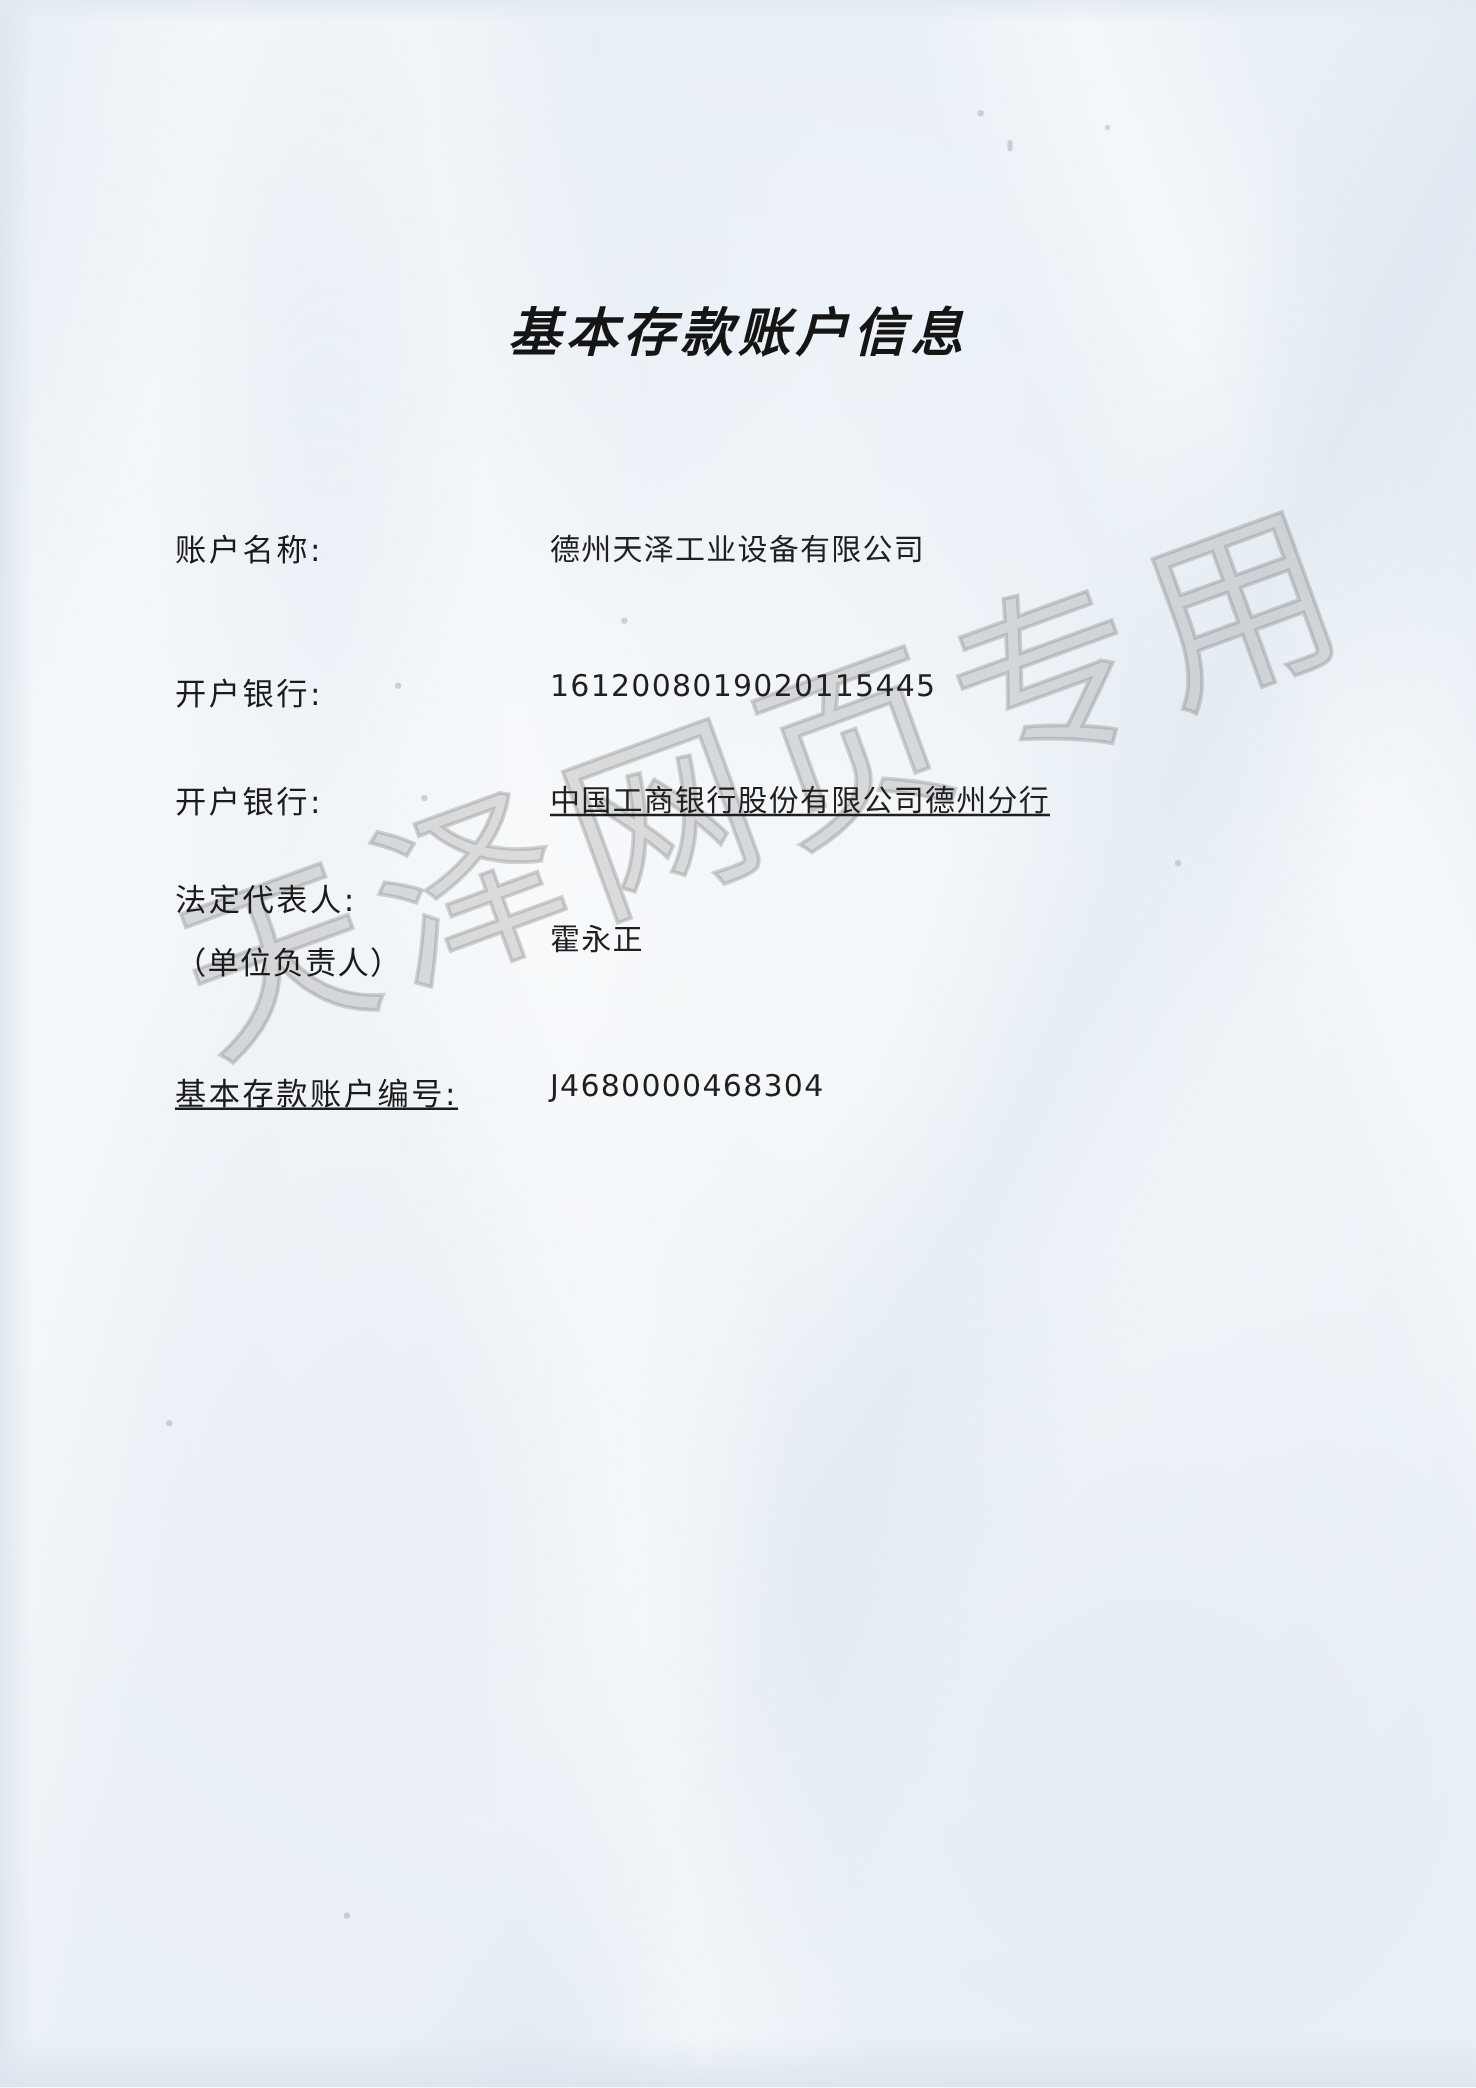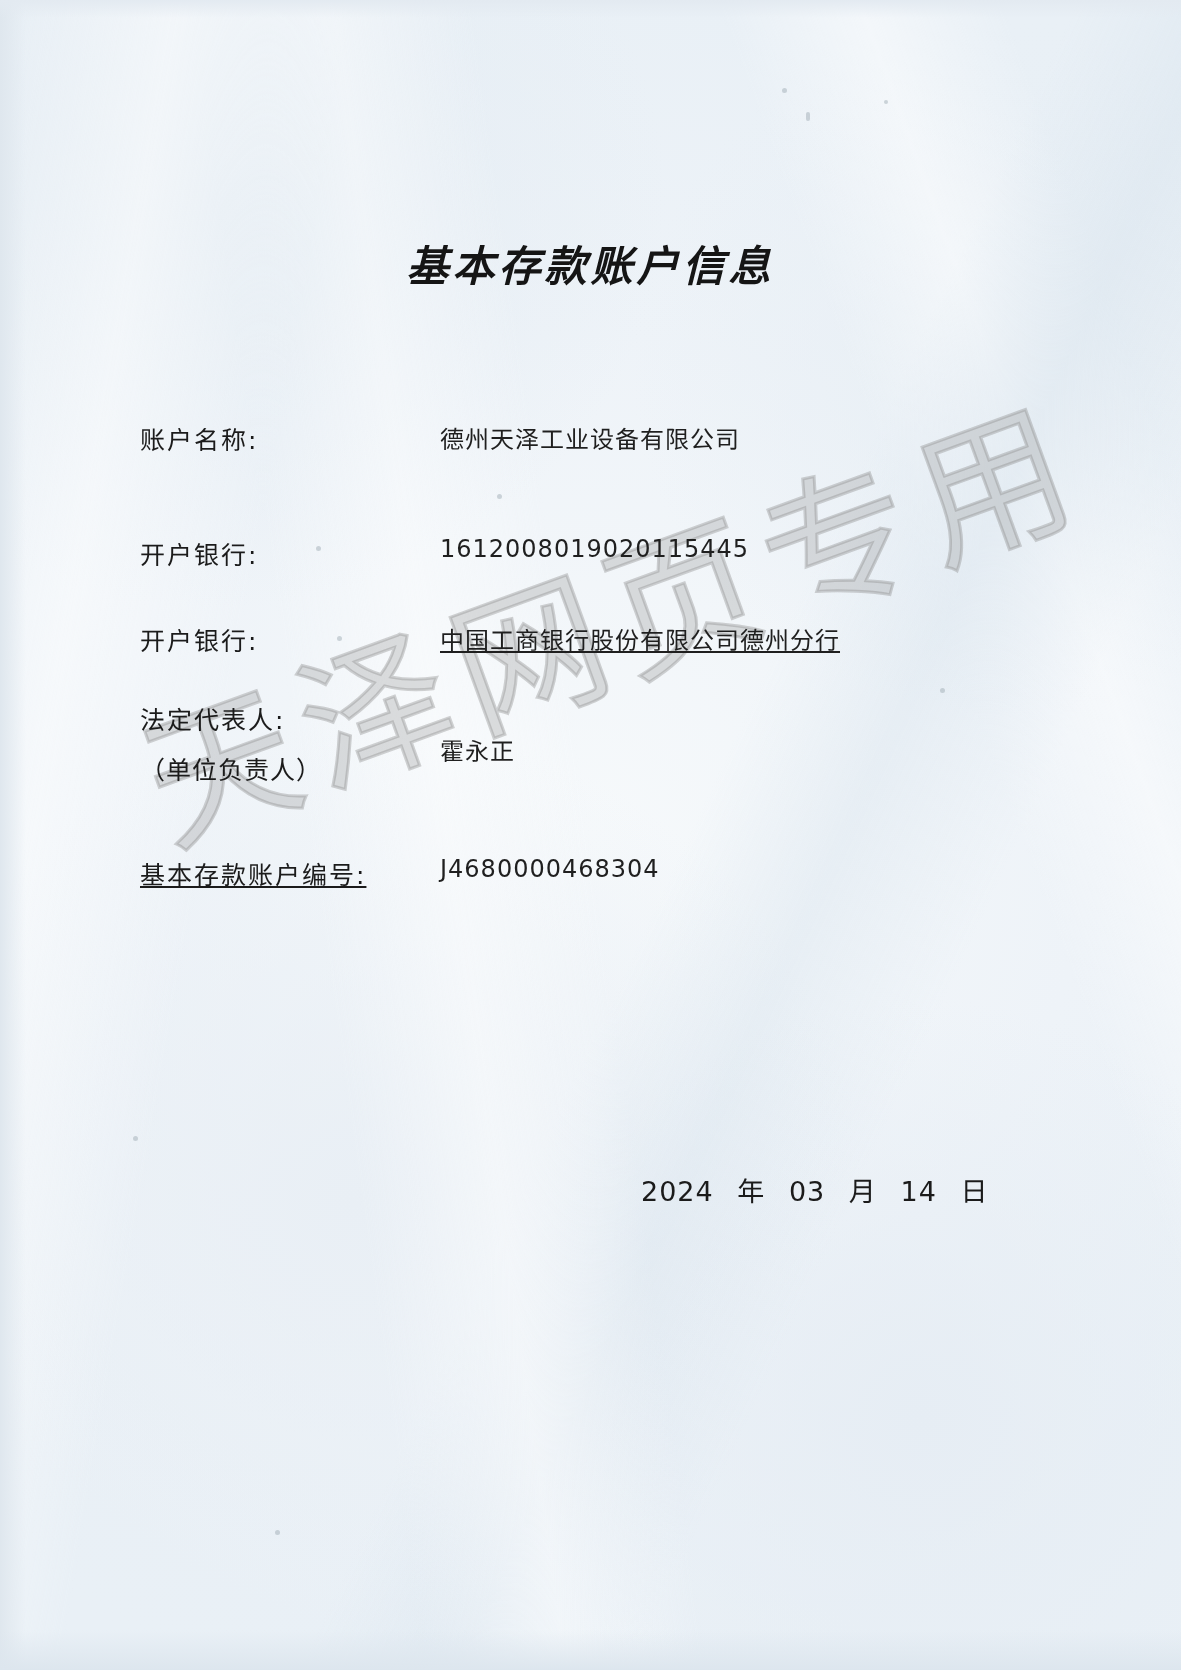--- a/index.html
+++ b/index.html
@@ -194,23 +194,15 @@
         <span class="field-label sub">（单位负责人）</span>
       </span>
       <span class="field-value">霍永正</span>
     </div>
 
     <div class="field f-acctno">
       <span class="field-label">基本存款账户编号:</span>
       <span class="field-value">J4680000468304</span>
     </div>
 
-    <div class="doc-date">
-      <span class="num">2024</span>
-      <span>年</span>
-      <span class="num">03</span>
-      <span>月</span>
-      <span class="num">14</span>
-      <span>日</span>
-    </div>
 
   </div>
 </div>
 
 </body></html>

